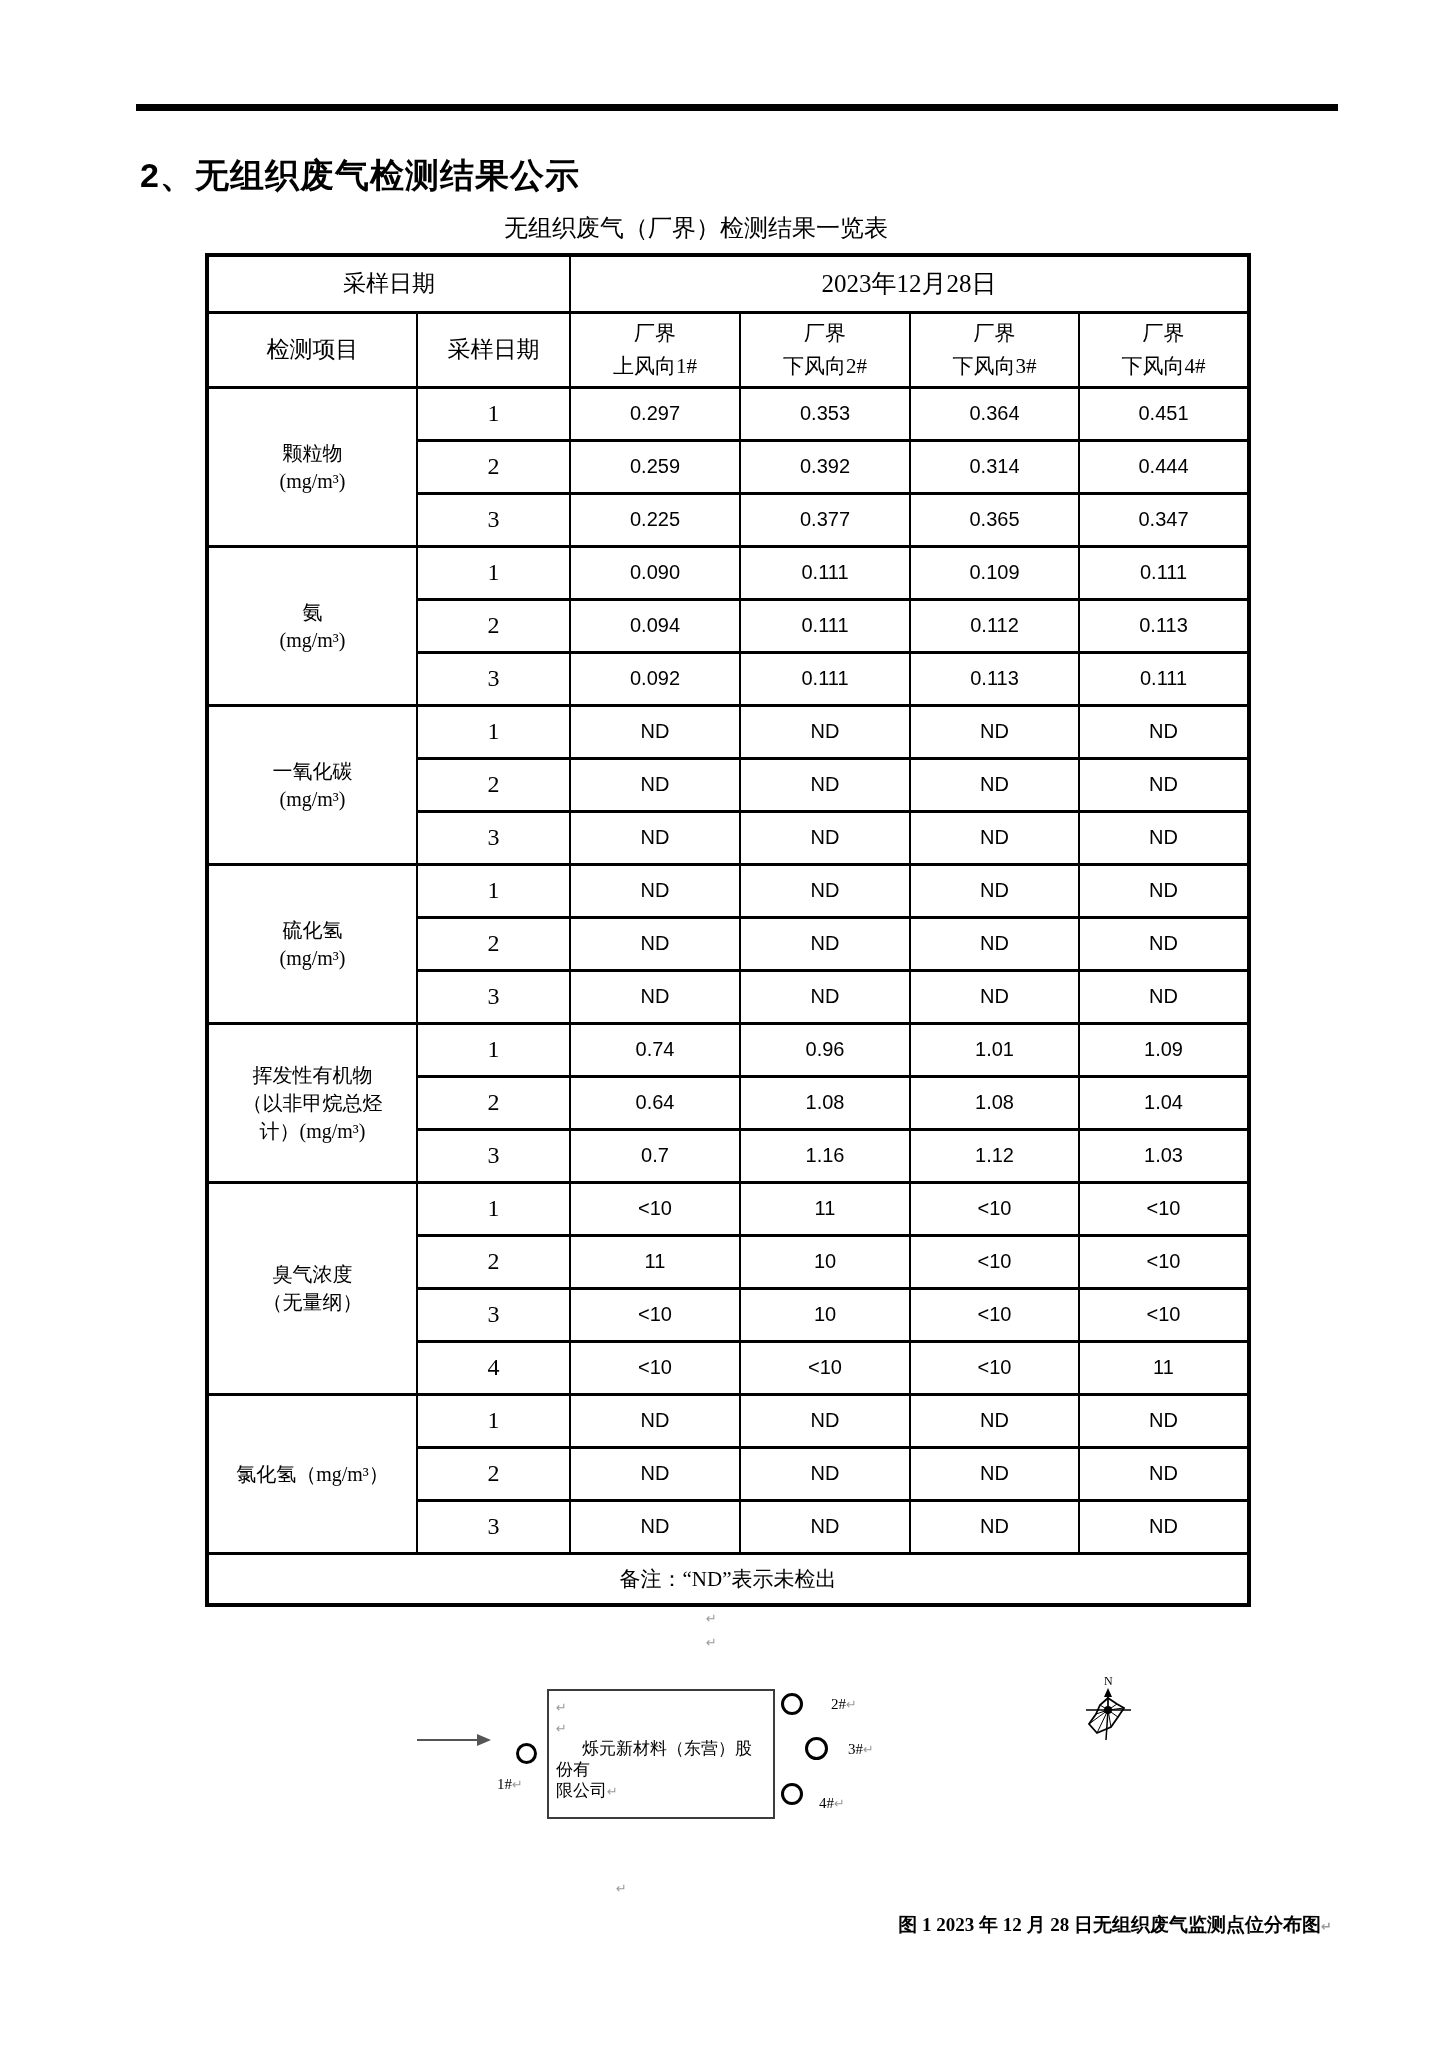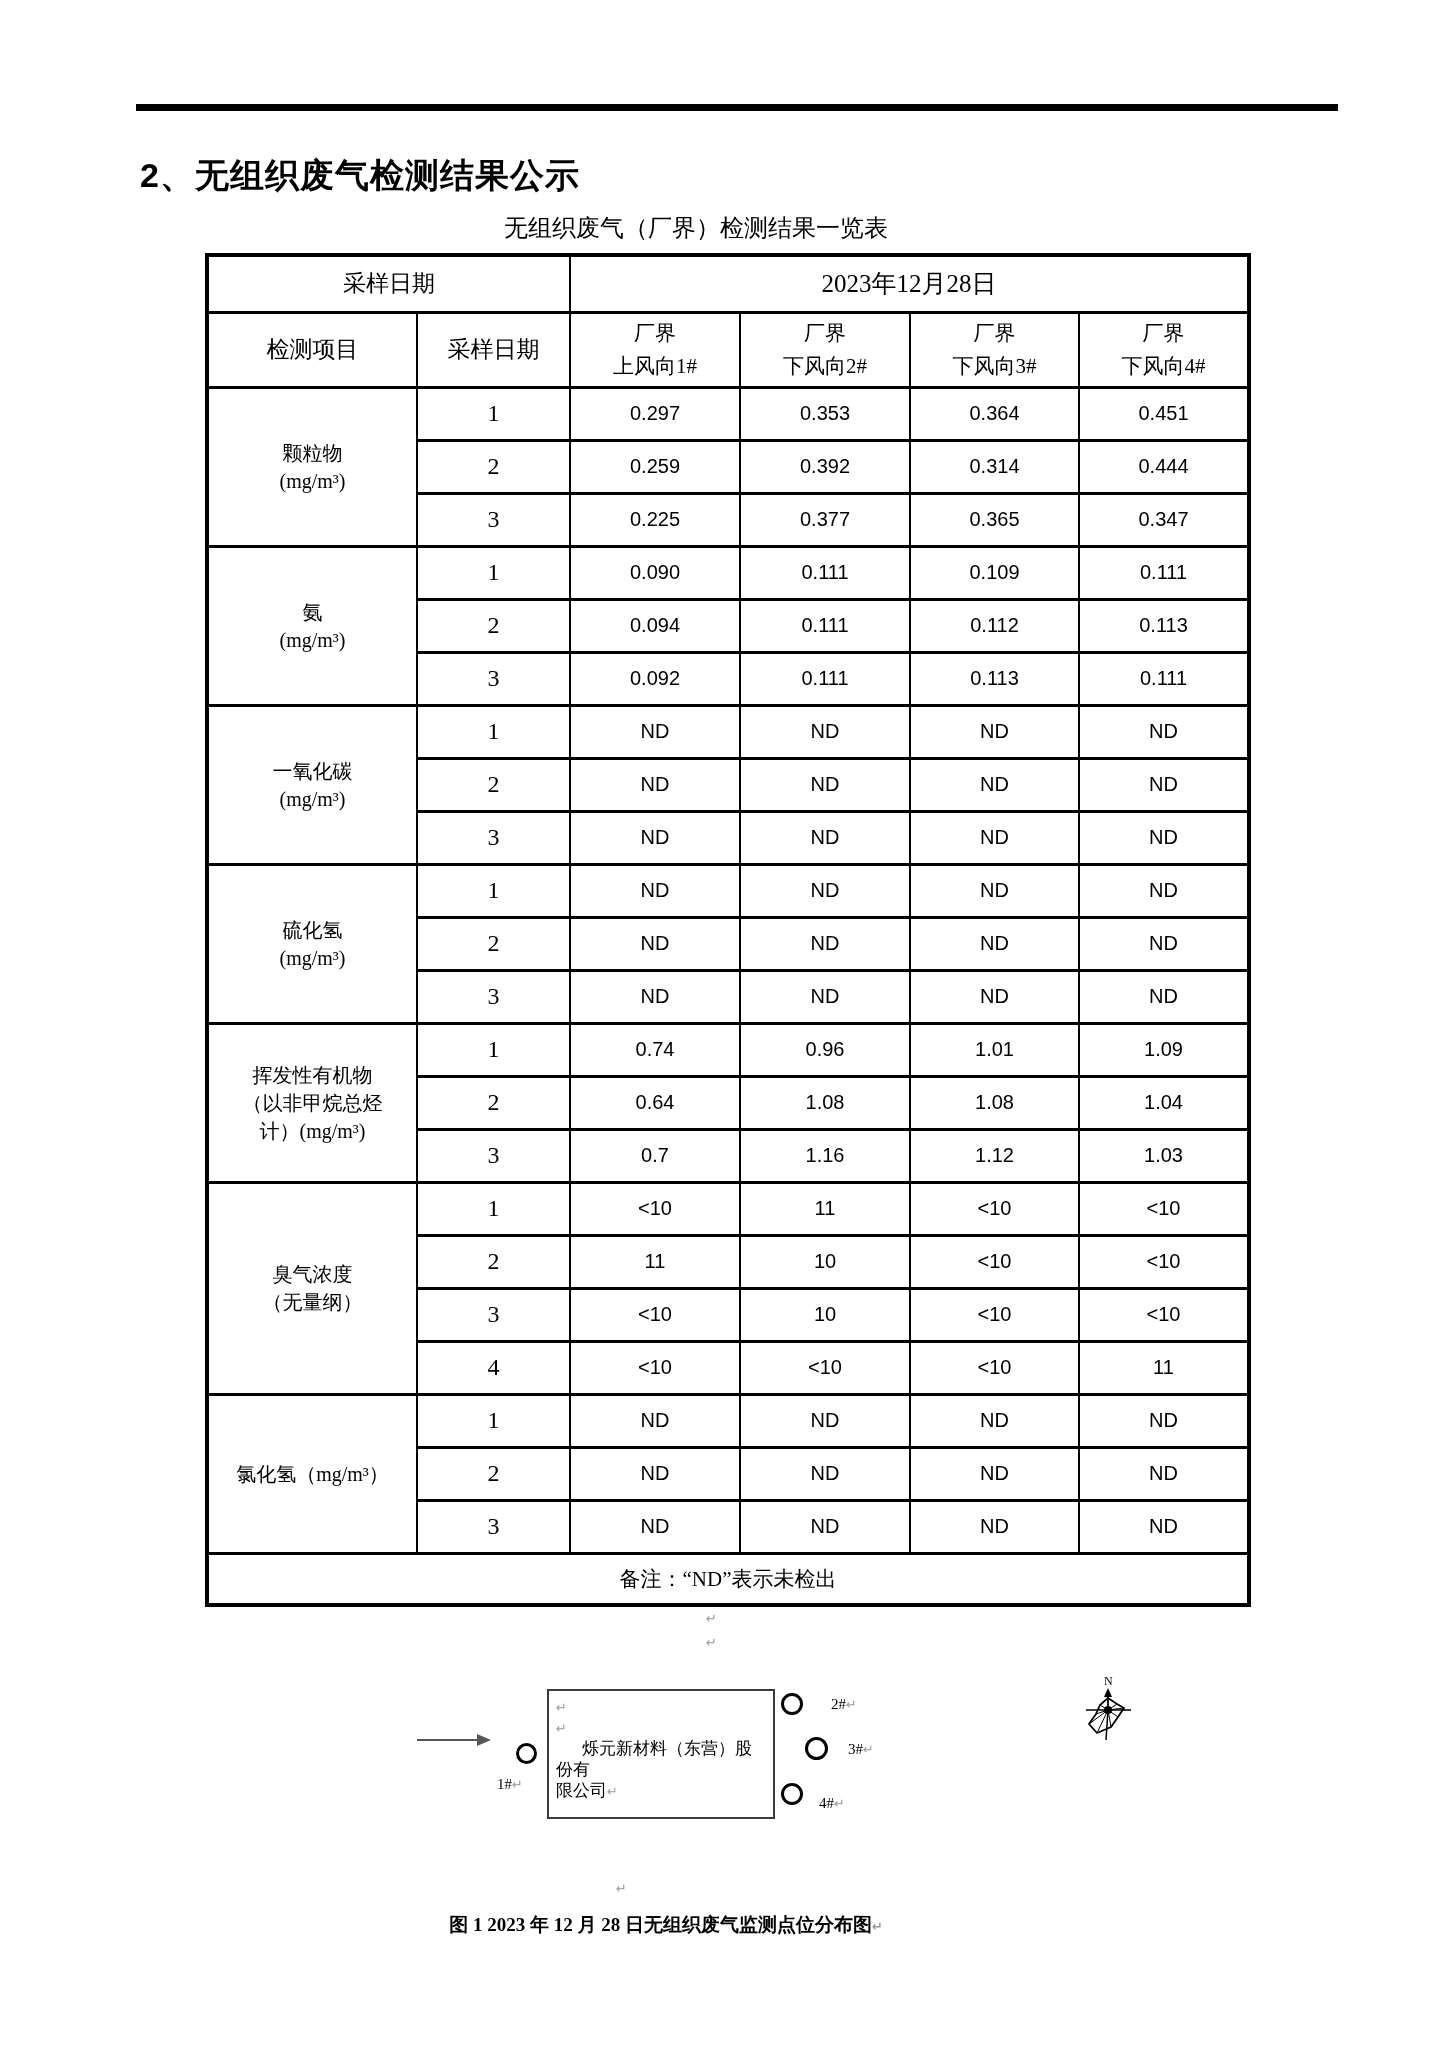--- a/index.html
+++ b/index.html
@@ -44,21 +44,21 @@
   .circle{border:3px solid #000;border-radius:50%;box-sizing:border-box;background:transparent;}
   .c1{left:516px;top:1743px;width:21px;height:21px;}
   .c2{left:781px;top:1693px;width:22px;height:22px;}
   .c3{left:805px;top:1737px;width:23px;height:23px;}
   .c4{left:781px;top:1783px;width:22px;height:22px;}
   .pt-label{font-size:15px;white-space:nowrap;}
   .l1{left:497px;top:1776px;}
   .l2{left:831px;top:1696px;}
   .l3{left:848px;top:1741px;}
   .l4{left:819px;top:1795px;}
-  .caption{left:0;top:1912px;width:1332px;text-align:center;font-size:19px;font-weight:bold;white-space:nowrap;}
+  .caption{left:0;top:1912px;width:1332px;text-align:right;font-size:19px;font-weight:bold;white-space:nowrap;}
   .mark-a{left:706px;top:1612px;}
   .mark-b{left:706px;top:1636px;}
   .mark-c{left:616px;top:1882px;}
 </style>
 </head>
 <body>
 
 <div class="abs top-rule"></div>
 
 <div class="abs heading">2、无组织废气检测结果公示</div>

